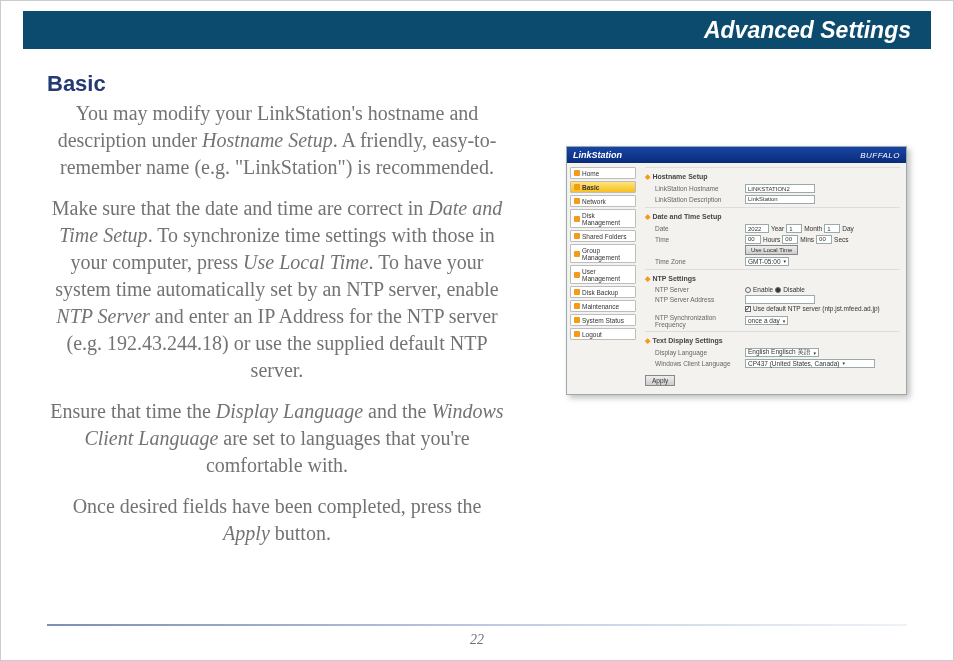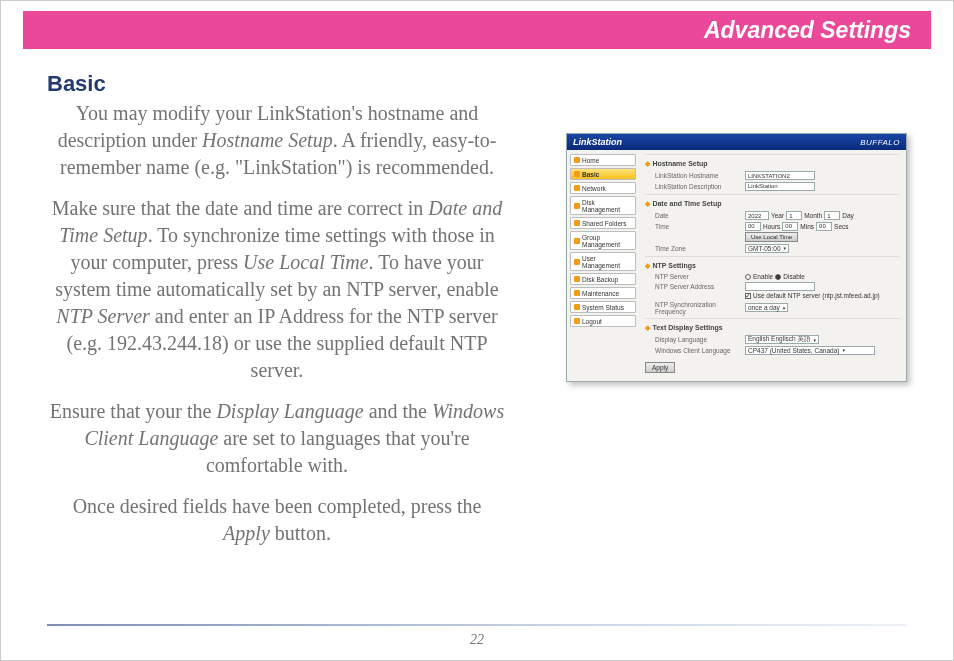--- a/index.html
+++ b/index.html
@@ -1,30 +1,30 @@
 <!DOCTYPE html>
 <html><head>
 <meta charset="utf-8">
 <style>
   * { box-sizing: border-box; margin: 0; padding: 0; }
   html, body { width: 954px; height: 661px; font-family: Georgia, "Times New Roman", serif; background: #fff; }
   .page { width: 954px; height: 661px; position: relative; border: 1px solid #ccc; }
   .red-banner {
     position: absolute; top: 10px; left: 22px; right: 22px; height: 38px;
-    background: #ec4899; display: flex; align-items: center; justify-content: flex-end;
+    background: #0c4a6e; display: flex; align-items: center; justify-content: flex-end;
     padding-right: 20px;
   }
   .red-banner span { color: #fff; font-style: italic; font-weight: bold; font-size: 23px; font-family: Arial, sans-serif; }
   .content { position: absolute; top: 70px; left: 46px; right: 46px; bottom: 40px; }
   .section-title { color: #233a72; font-weight: bold; font-size: 22px; font-family: Arial, sans-serif; margin-bottom: 3px; }
   .left-col { width: 460px; float: left; }
   .para { font-size: 20px; color: #737373; line-height: 1.35; margin-bottom: 14px; text-align: center; }
   .para em { font-style: italic; }
 
-  .screenshot-wrap { float: right; width: 380px; margin-top: 33px; padding-left: 39px; }
+  .screenshot-wrap { float: right; width: 380px; margin-top: 46px; padding-left: 39px; }
   .shot-shadow { box-shadow: 3px 3px 6px rgba(0,0,0,.25); background:#fff; }
   .shot { border: 1px solid #9aa; font-family: Arial, sans-serif; font-size: 6.5px; color:#333; }
   .shot-header { background: linear-gradient(#1846a6,#0a2a7a); height: 16px; display:flex; align-items:center; justify-content:space-between; padding:0 6px; }
   .shot-header .ls { color:#fff; font-weight:bold; font-size:9px; font-style:italic; }
   .shot-header .brand { color:#fff; font-weight:normal; font-size:8px; font-style:italic; letter-spacing:.5px;}
   .shot-body { display:flex; background:#f4f2ee; }
   .sidemenu { width: 72px; padding:4px 3px; }
   .sidemenu .mitem { background:#fff; border:1px solid #bdbdbd; border-radius:1px; padding:1.5px 3px; margin-bottom:2px; display:flex; align-items:center; gap:2px; }
   .sidemenu .mitem.active { background: linear-gradient(#ffe37a,#f7c11e); font-weight:bold; }
   .sidemenu .mitem .dot { width:6px; height:6px; background:#f49b1a; border-radius:1px; flex:none; }
@@ -66,21 +66,21 @@
     <div class="section-title">Basic</div>
 
     <div class="left-col">
       <p class="para">
         <span>You may modify your LinkStation's hostname and description under </span><em>Hostname Setup</em><span>.  A friendly, easy-to-remember name (e.g. "LinkStation") is recommended.</span>
       </p>
       <p class="para">
         <span>Make sure that the date and time are correct in </span><em>Date and Time Setup</em><span>.  To synchronize time settings with those in your computer, press </span><em>Use Local Time</em><span>. To have your system time automatically set by an NTP server, enable </span><em>NTP Server</em><span> and enter an IP Address for the NTP server (e.g. 192.43.244.18) or use the supplied default NTP server.</span>
       </p>
       <p class="para">
-        <span>Ensure that your the </span><em>Display Language</em><span> and the </span><em>Windows Client Language</em><span> are set to languages that you're comfortable with.</span>
+        <span>Ensure that time the </span><em>Display Language</em><span> and the </span><em>Windows Client Language</em><span> are set to languages that you're comfortable with.</span>
       </p>
       <p class="para">
         <span>Once desired fields have been completed, press the </span><em>Apply</em><span> button.</span>
       </p>
     </div>
 
     <div class="screenshot-wrap">
       <div class="shot-shadow">
         <div class="shot">
           <div class="shot-header">

